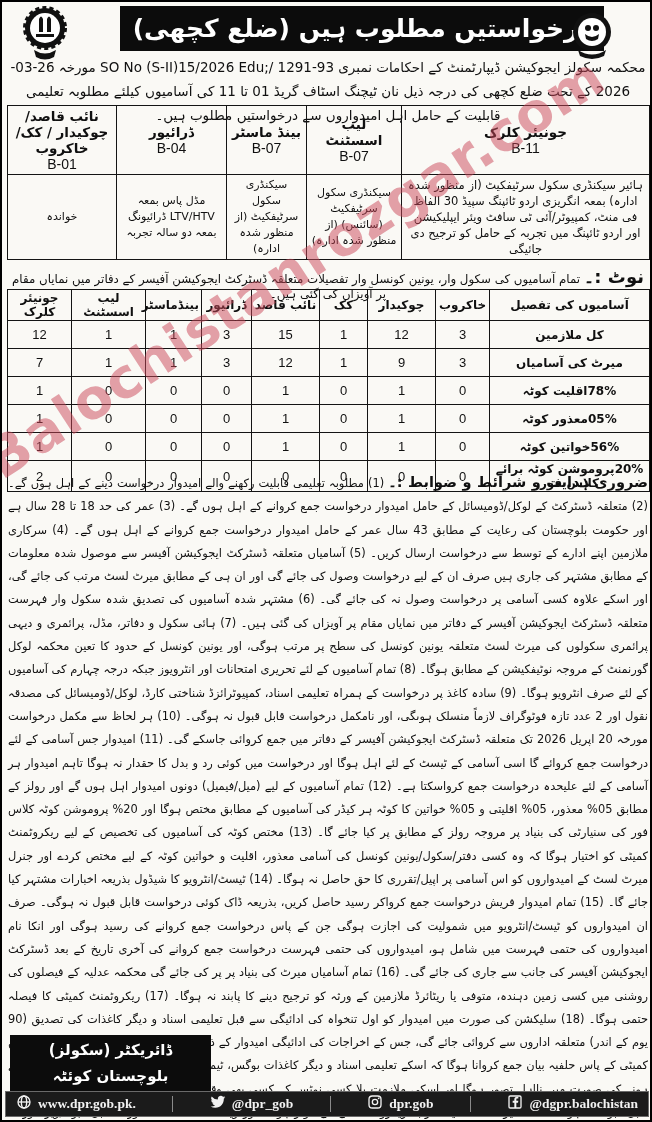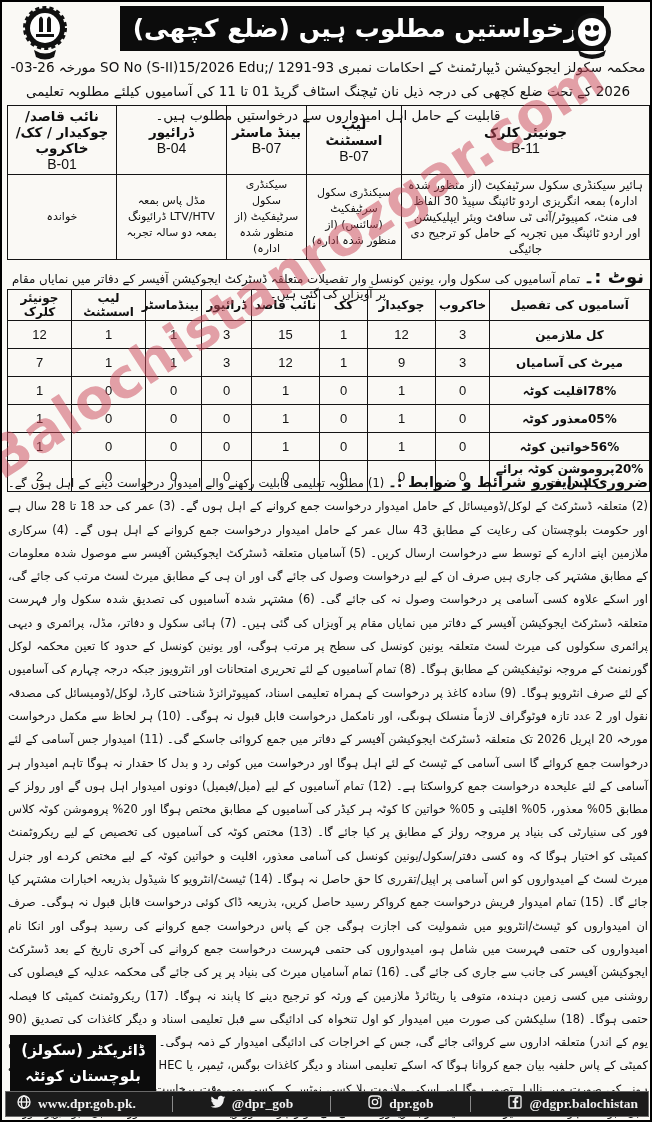--- a/index.html
+++ b/index.html
@@ -33,21 +33,21 @@
   .quota-table{position:absolute;left:5px;top:287px;width:642px;}
   .quota-table td{border:1.6px solid #141414;text-align:center;vertical-align:middle;padding:1px 2px;}
   .quota-head td{height:24px;font-size:12px;font-weight:bold;direction:rtl;}
   .quota-table .num{height:25px;font-size:13px;font-family:"Liberation Sans",sans-serif;}
   .quota-table .rlabel{font-size:12px;font-weight:bold;direction:rtl;}
   
   .conds{position:absolute;left:6px;top:469px;width:640px;direction:rtl;text-align:justify;
         font-size:11.4px;line-height:23.3px;}
   .conds b{font-size:14.5px;}
   
-  .sign-box{position:absolute;left:8px;top:1033px;width:146px;height:56px;background:#0c0c0c;color:#fff;
+  .sign-box{position:absolute;left:8px;top:1033px;width:201px;height:56px;background:#0c0c0c;color:#fff;
         display:flex;flex-direction:column;align-items:center;justify-content:center;
         font-size:15px;font-weight:bold;line-height:26px;direction:rtl;}
   .prq{position:absolute;right:8px;top:1060px;font-size:15px;font-weight:bold;
         font-family:"Liberation Sans",sans-serif;}
   .social{position:absolute;left:3px;bottom:3px;width:644px;height:26px;background:#1b1b1b;
         border:1px solid #6a6a6a;display:flex;align-items:center;justify-content:space-between;
         padding:12px 10px;box-sizing:border-box;color:#f2f2f2;}
   .social-item{display:flex;align-items:center;gap:6px;font-size:13.5px;font-weight:bold;
         font-family:"Liberation Serif",serif;white-space:nowrap;}
   .sep{width:1px;height:16px;background:#8a8a8a;}

